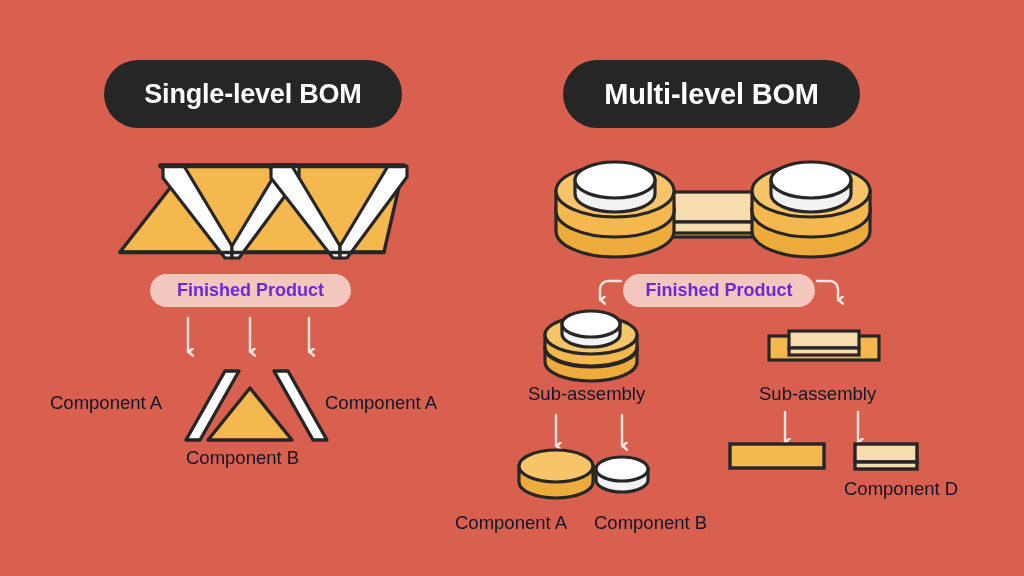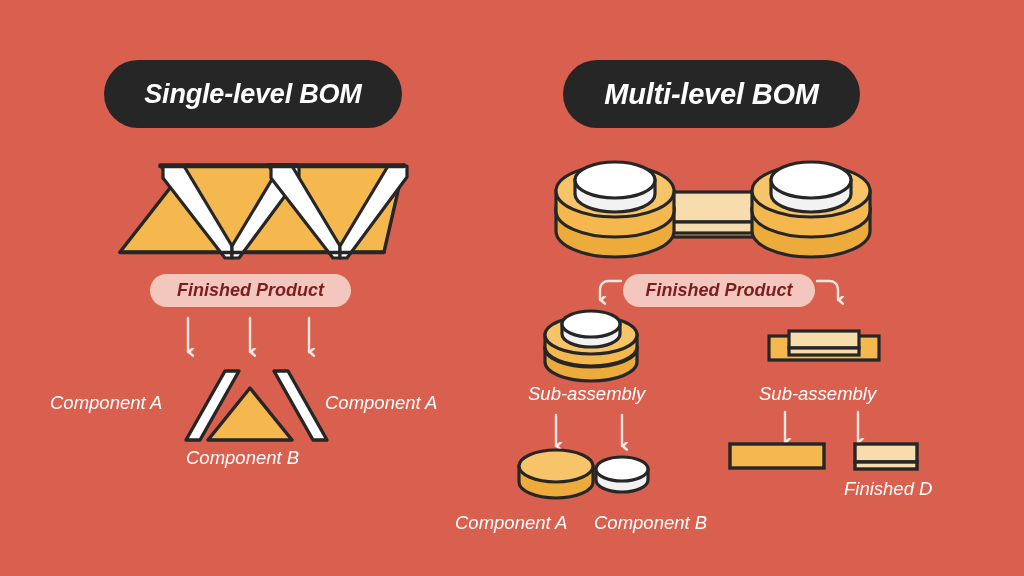--- a/index.html
+++ b/index.html
@@ -17,21 +17,20 @@
   .stage {
     position: absolute;
     inset: 0;
     width: 1024px;
     height: 576px;
   }
   .panel {
     position: absolute;
     top: 0;
     height: 576px;
-    font-style: italic;
   }
   .panel-left { left: 0; width: 512px; }
   .panel-right { left: 512px; width: 512px; }
 
   
   .title-badge {
     position: absolute;
     background: #262626;
     border-radius: 60px;
     display: flex;
@@ -54,32 +53,32 @@
   }
 
   
   .fp-pill {
     position: absolute;
     background: #f3c7bd;
     border-radius: 22px;
     display: flex;
     align-items: center;
     justify-content: center;
-    color: #7f1d1d;
+    color: #6d28d9;
     font-weight: bold;
     font-size: 18px;
     white-space: nowrap;
   }
   .fp-pill-left { left: 150px; top: 274px; width: 201px; height: 33px; }
   .fp-pill-right { left: 623px; top: 274px; width: 192px; height: 33px; }
 
   
   .lbl {
     position: absolute;
-    color: #ffffff;
+    color: #0f172a;
     font-size: 18.5px;
     white-space: nowrap;
   }
 
   
   .art {
     position: absolute;
     left: 0; top: 0;
     width: 1024px; height: 576px;
     pointer-events: none;
@@ -225,16 +224,16 @@
 
     <div class="lbl" style="left:16px; top:383px;">Sub-assembly</div>
 
     <div class="lbl" style="left:247px; top:383px;">Sub-assembly</div>
 
     <div class="lbl" style="left:-57px; top:512px;">Component A</div>
 
     <div class="lbl" style="left:82px; top:512px;">Component B</div>
 
 
-    <div class="lbl" style="left:332px; top:478px;">Finished D</div>
+    <div class="lbl" style="left:332px; top:478px;">Component D</div>
   </div>
 
 </div>
 
 </body></html>

